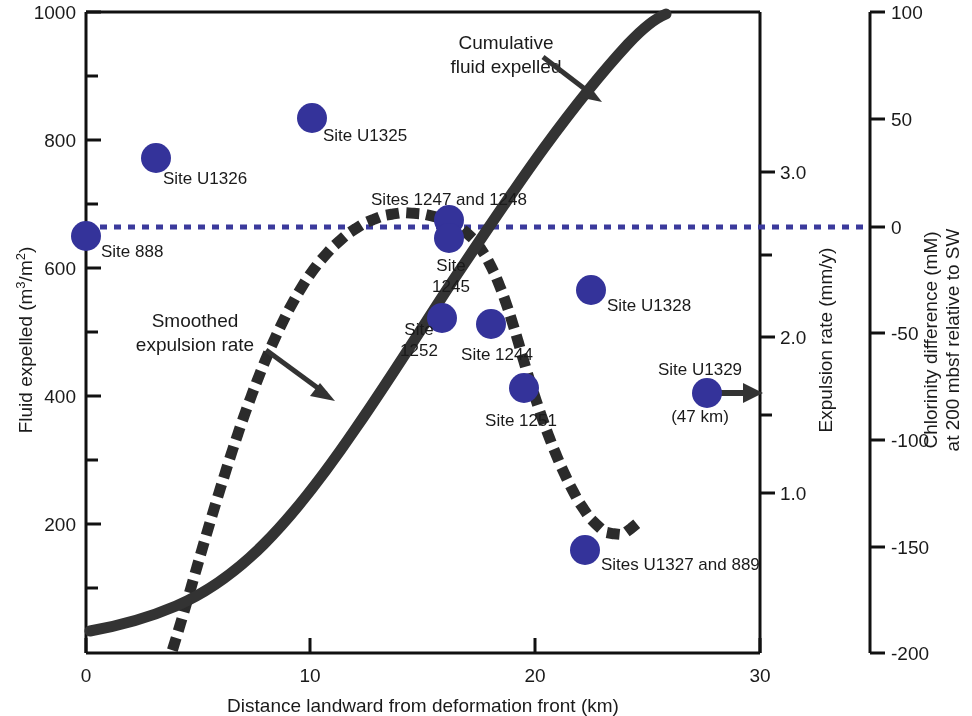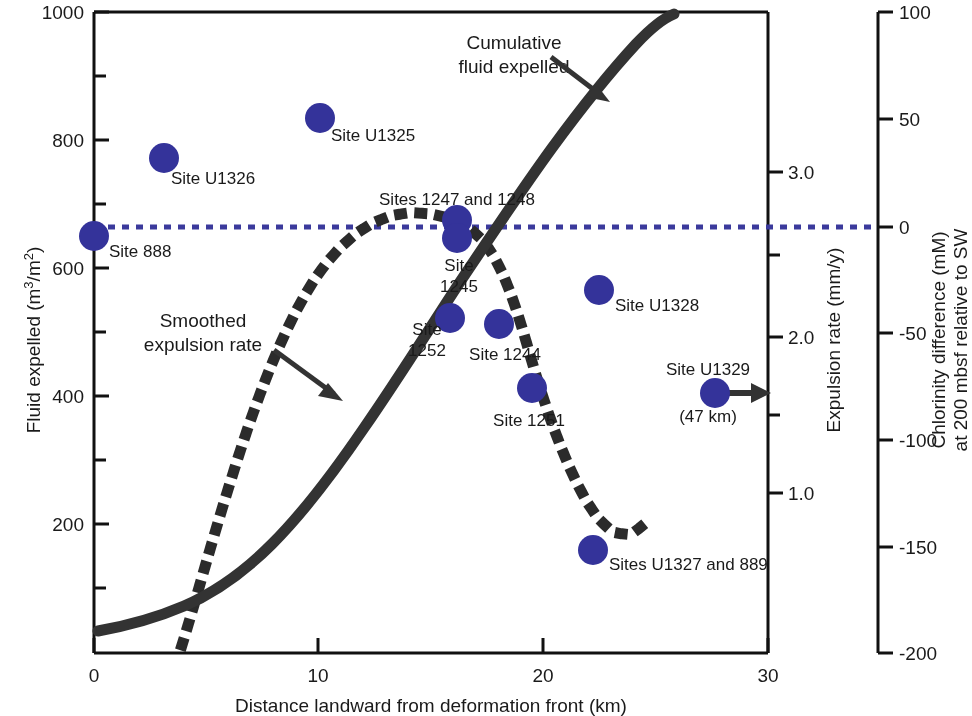--- a/index.html
+++ b/index.html
@@ -10,21 +10,21 @@
   body {
     width: 972px;
     height: 716px;
     font-family: "Liberation Sans", sans-serif;
     color: #1a1a1a;
     overflow: hidden;
     position: relative;
   }
   #figure {
     position: absolute;
-    left: 16px; top: 0;
+    left: 8px; top: 0;
     width: 771px;
     height: 716px;
   }
   svg { display: block; }
   text {
     font-family: "Liberation Sans", sans-serif;
     fill: #1a1a1a;
   }
   .tick-label { font-size: 19px; }
   .axis-title { font-size: 19px; }

